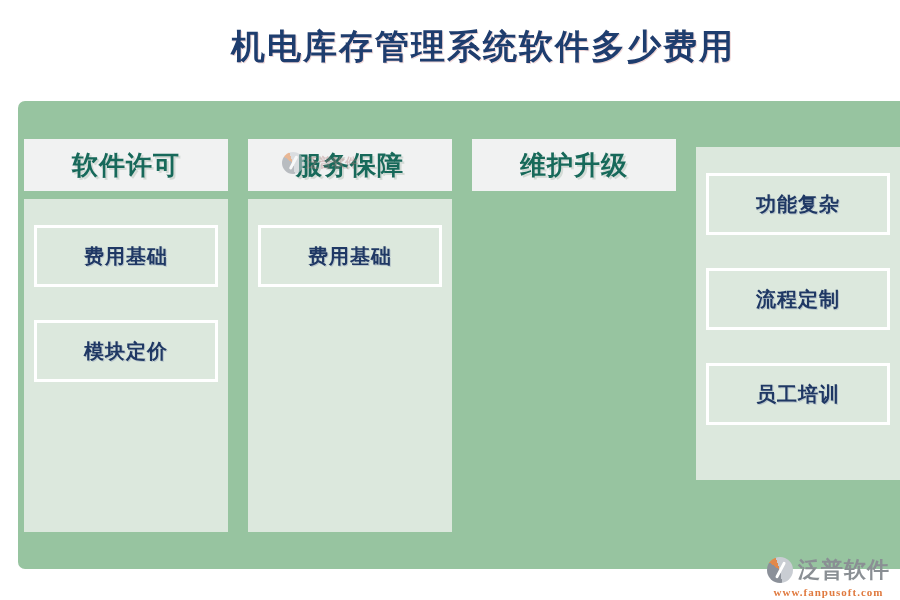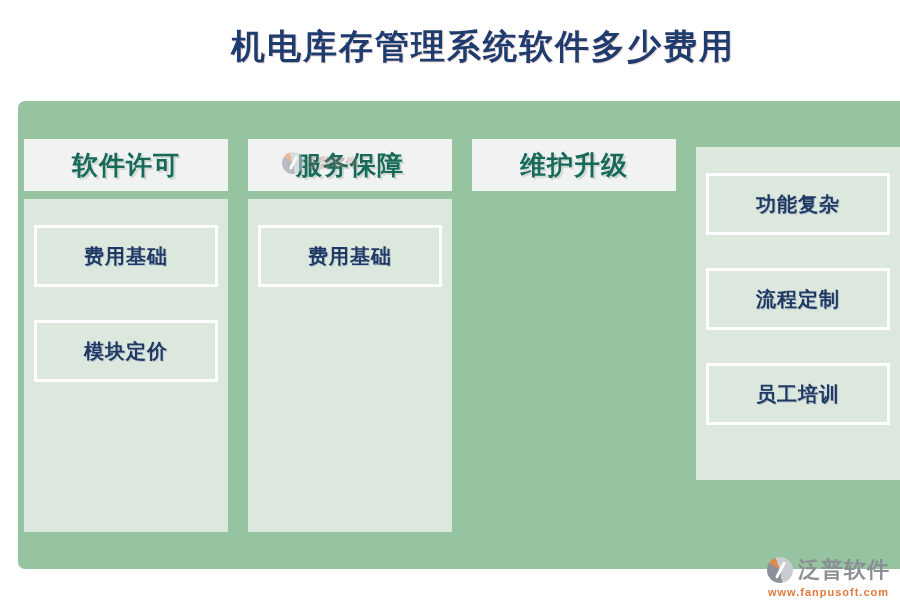--- a/index.html
+++ b/index.html
@@ -66,21 +66,21 @@
   .footer{
     position:absolute;right:10px;top:555px;
     display:flex;flex-direction:column;align-items:center;
   }
   .footer-row{display:flex;align-items:center;gap:5px;}
   .footer-brand{
     font-size:22px;color:#8a8f94;letter-spacing:1px;font-weight:bold;
   }
   .footer-url{
     font-size:11px;color:#e07a3f;letter-spacing:1px;margin-top:1px;
-    font-family:Liberation Sans, sans-serif;font-weight:bold;
+    font-family:Liberation Serif, serif;font-weight:bold;
   }
 </style>
 </head>
 <body>
 
 <div class="page-title">机电库存管理系统软件多少费用</div>
 
 <div class="board">
   <div class="columns">
 

